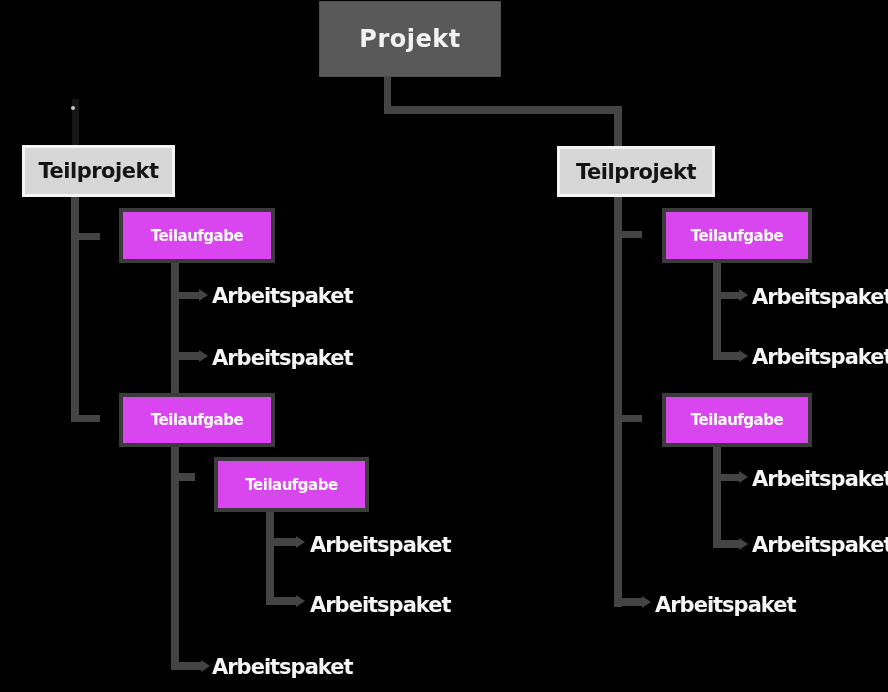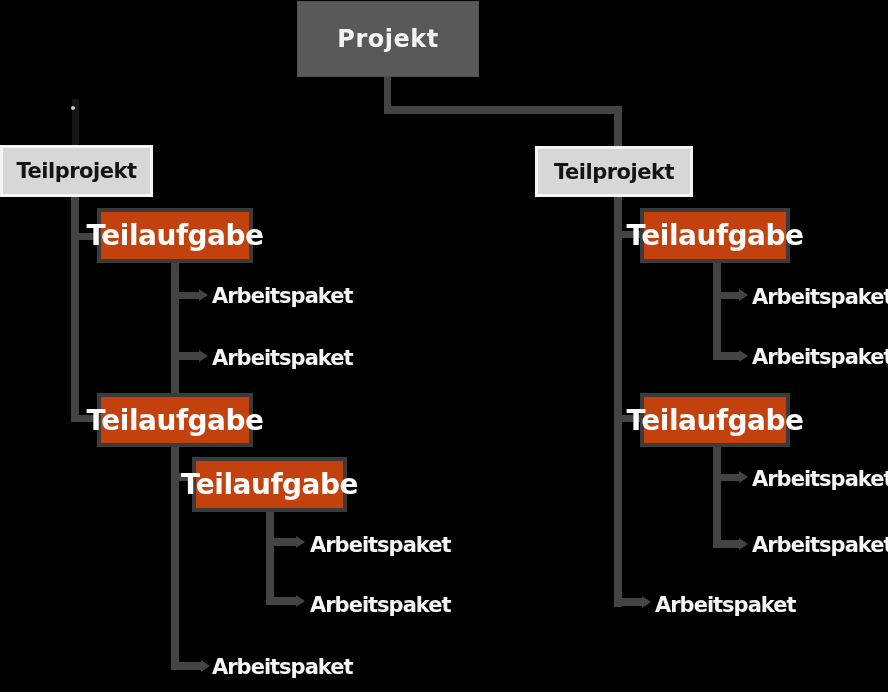--- a/index.html
+++ b/index.html
@@ -5,27 +5,27 @@
   html,body{margin:0;padding:0;background:#000;}
   .canvas{
     position:relative;width:888px;height:692px;background:#000;overflow:hidden;
     font-family:"DejaVu Sans","Liberation Sans",sans-serif;font-weight:bold;
   }
   .line{position:absolute;background:#444444;z-index:1;}
   .tip{position:absolute;width:0;height:0;z-index:1;
        border-top:6px solid transparent;border-bottom:6px solid transparent;
        border-left:9px solid #444444;}
   .box{position:absolute;display:flex;align-items:center;justify-content:center;
-       box-sizing:border-box;z-index:2;white-space:nowrap;}
+       box-sizing:border-box;z-index:2;white-space:nowrap;margin-left:22px;}
   .box.project{background:#595959;border:1px solid #4e4e4e;color:#f2f2f2;
        font-size:24px;letter-spacing:.5px;}
   .box.subproject{background:#d7d7d7;border:3px solid #f4f4f4;color:#141414;
        font-size:21px;letter-spacing:-0.5px;}
-  .box.task{background:#c2410c;border:4px solid #3b3b3b;color:#fcfcfc;
-       font-size:28px;letter-spacing:-0.5px;text-align:center;}
+  .box.task{background:#d946ef;border:4px solid #3b3b3b;color:#fcfcfc;
+       font-size:15px;letter-spacing:-0.5px;text-align:center;}
   .ap{position:absolute;color:#f5f5f5;font-size:21px;letter-spacing:-1px;
       line-height:28px;height:28px;z-index:2;white-space:nowrap;}
   .ghost{background:#161616;}
   .dot{position:absolute;width:4px;height:4px;border-radius:50%;
        background:#c9c9c9;z-index:1;}
 </style>
 </head>
 <body>
 
 <div class="canvas">

